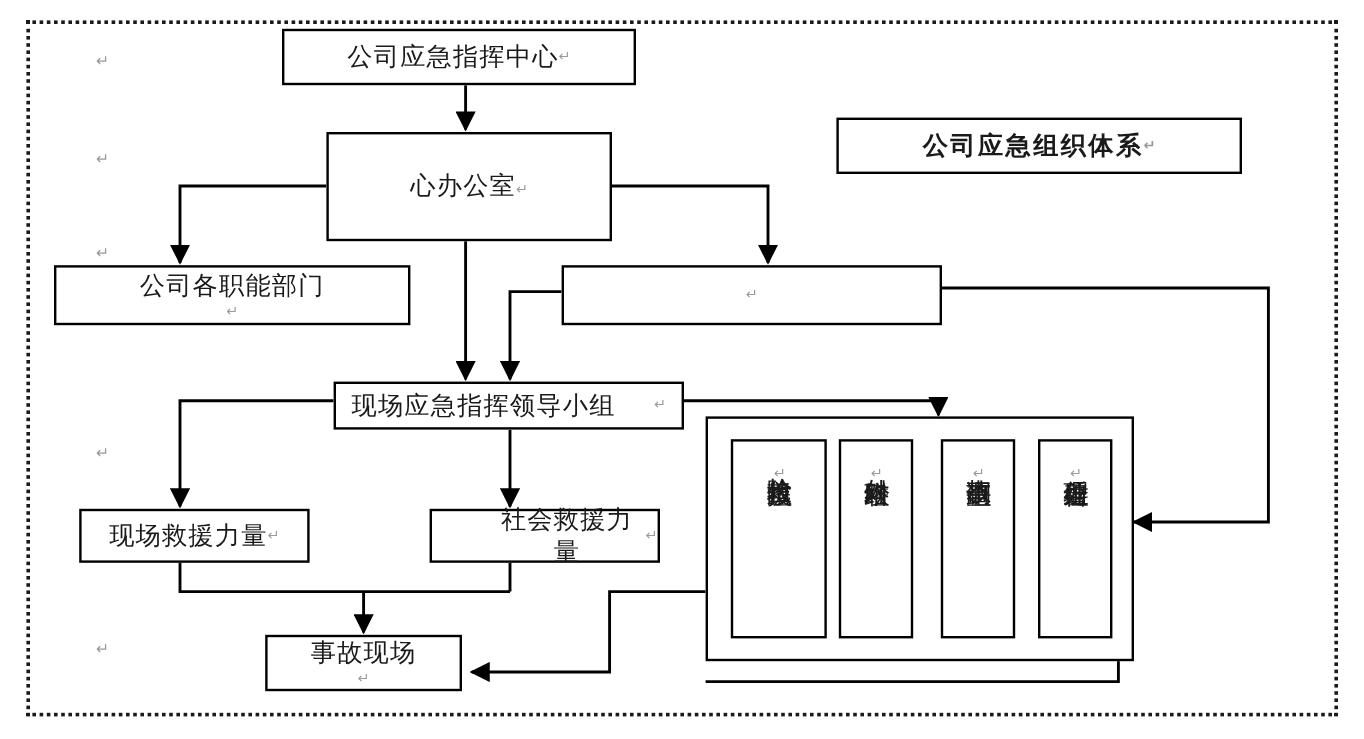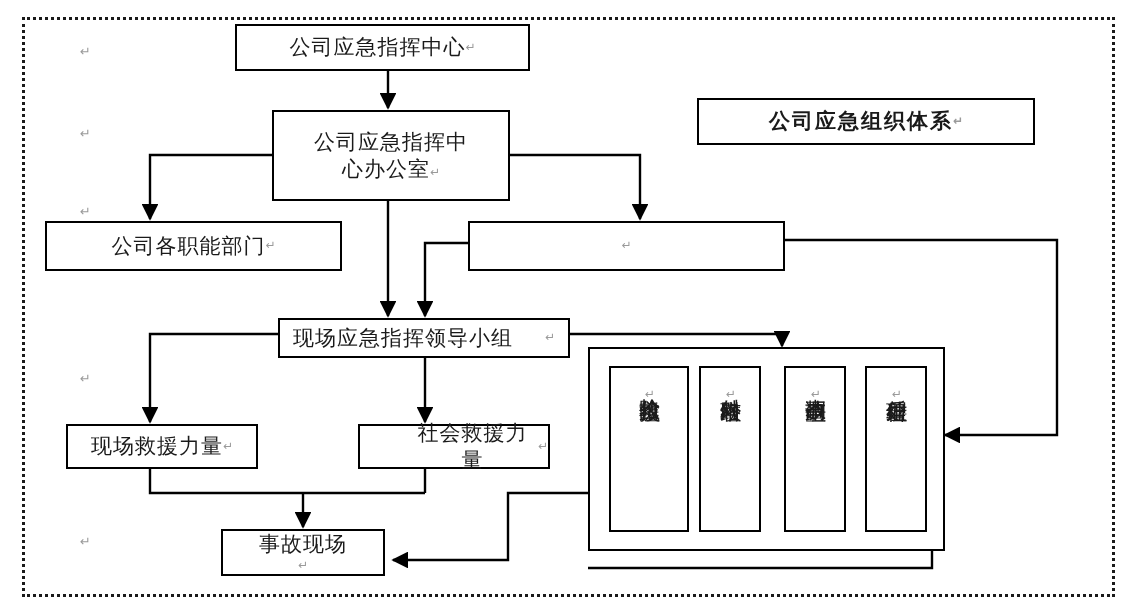--- a/index.html
+++ b/index.html
@@ -108,27 +108,26 @@
     <span>公司应急组织体系</span>
       <span class="pil">↵</span>
   </div>
 
   <div class="node" style="left:235px;top:24px;width:295px;height:47px;">
     <span>公司应急指挥中心</span>
       <span class="pil">↵</span>
   </div>
 
   <div class="node" style="left:272px;top:110px;width:238px;height:91px;flex-direction:column;">
-    <span>公司应急指挥中</span>
     <span>
       <span>心办公室</span><span class="pil">↵</span>
     </span>
   </div>
 
-  <div class="node" style="left:45px;top:221px;width:297px;height:50px;">
+  <div class="node" style="left:45px;top:221px;width:297px;height:50px;flex-direction:column;">
     <span>公司各职能部门</span>
       <span class="pil">↵</span>
   </div>
 
   <div class="node" style="left:468px;top:221px;width:317px;height:50px;">
       <span class="pil">↵</span>
   </div>
 
   <div class="node" style="left:278px;top:318px;width:292px;height:40px;gap:32px;">
     <span>现场应急指挥领导小组</span>

